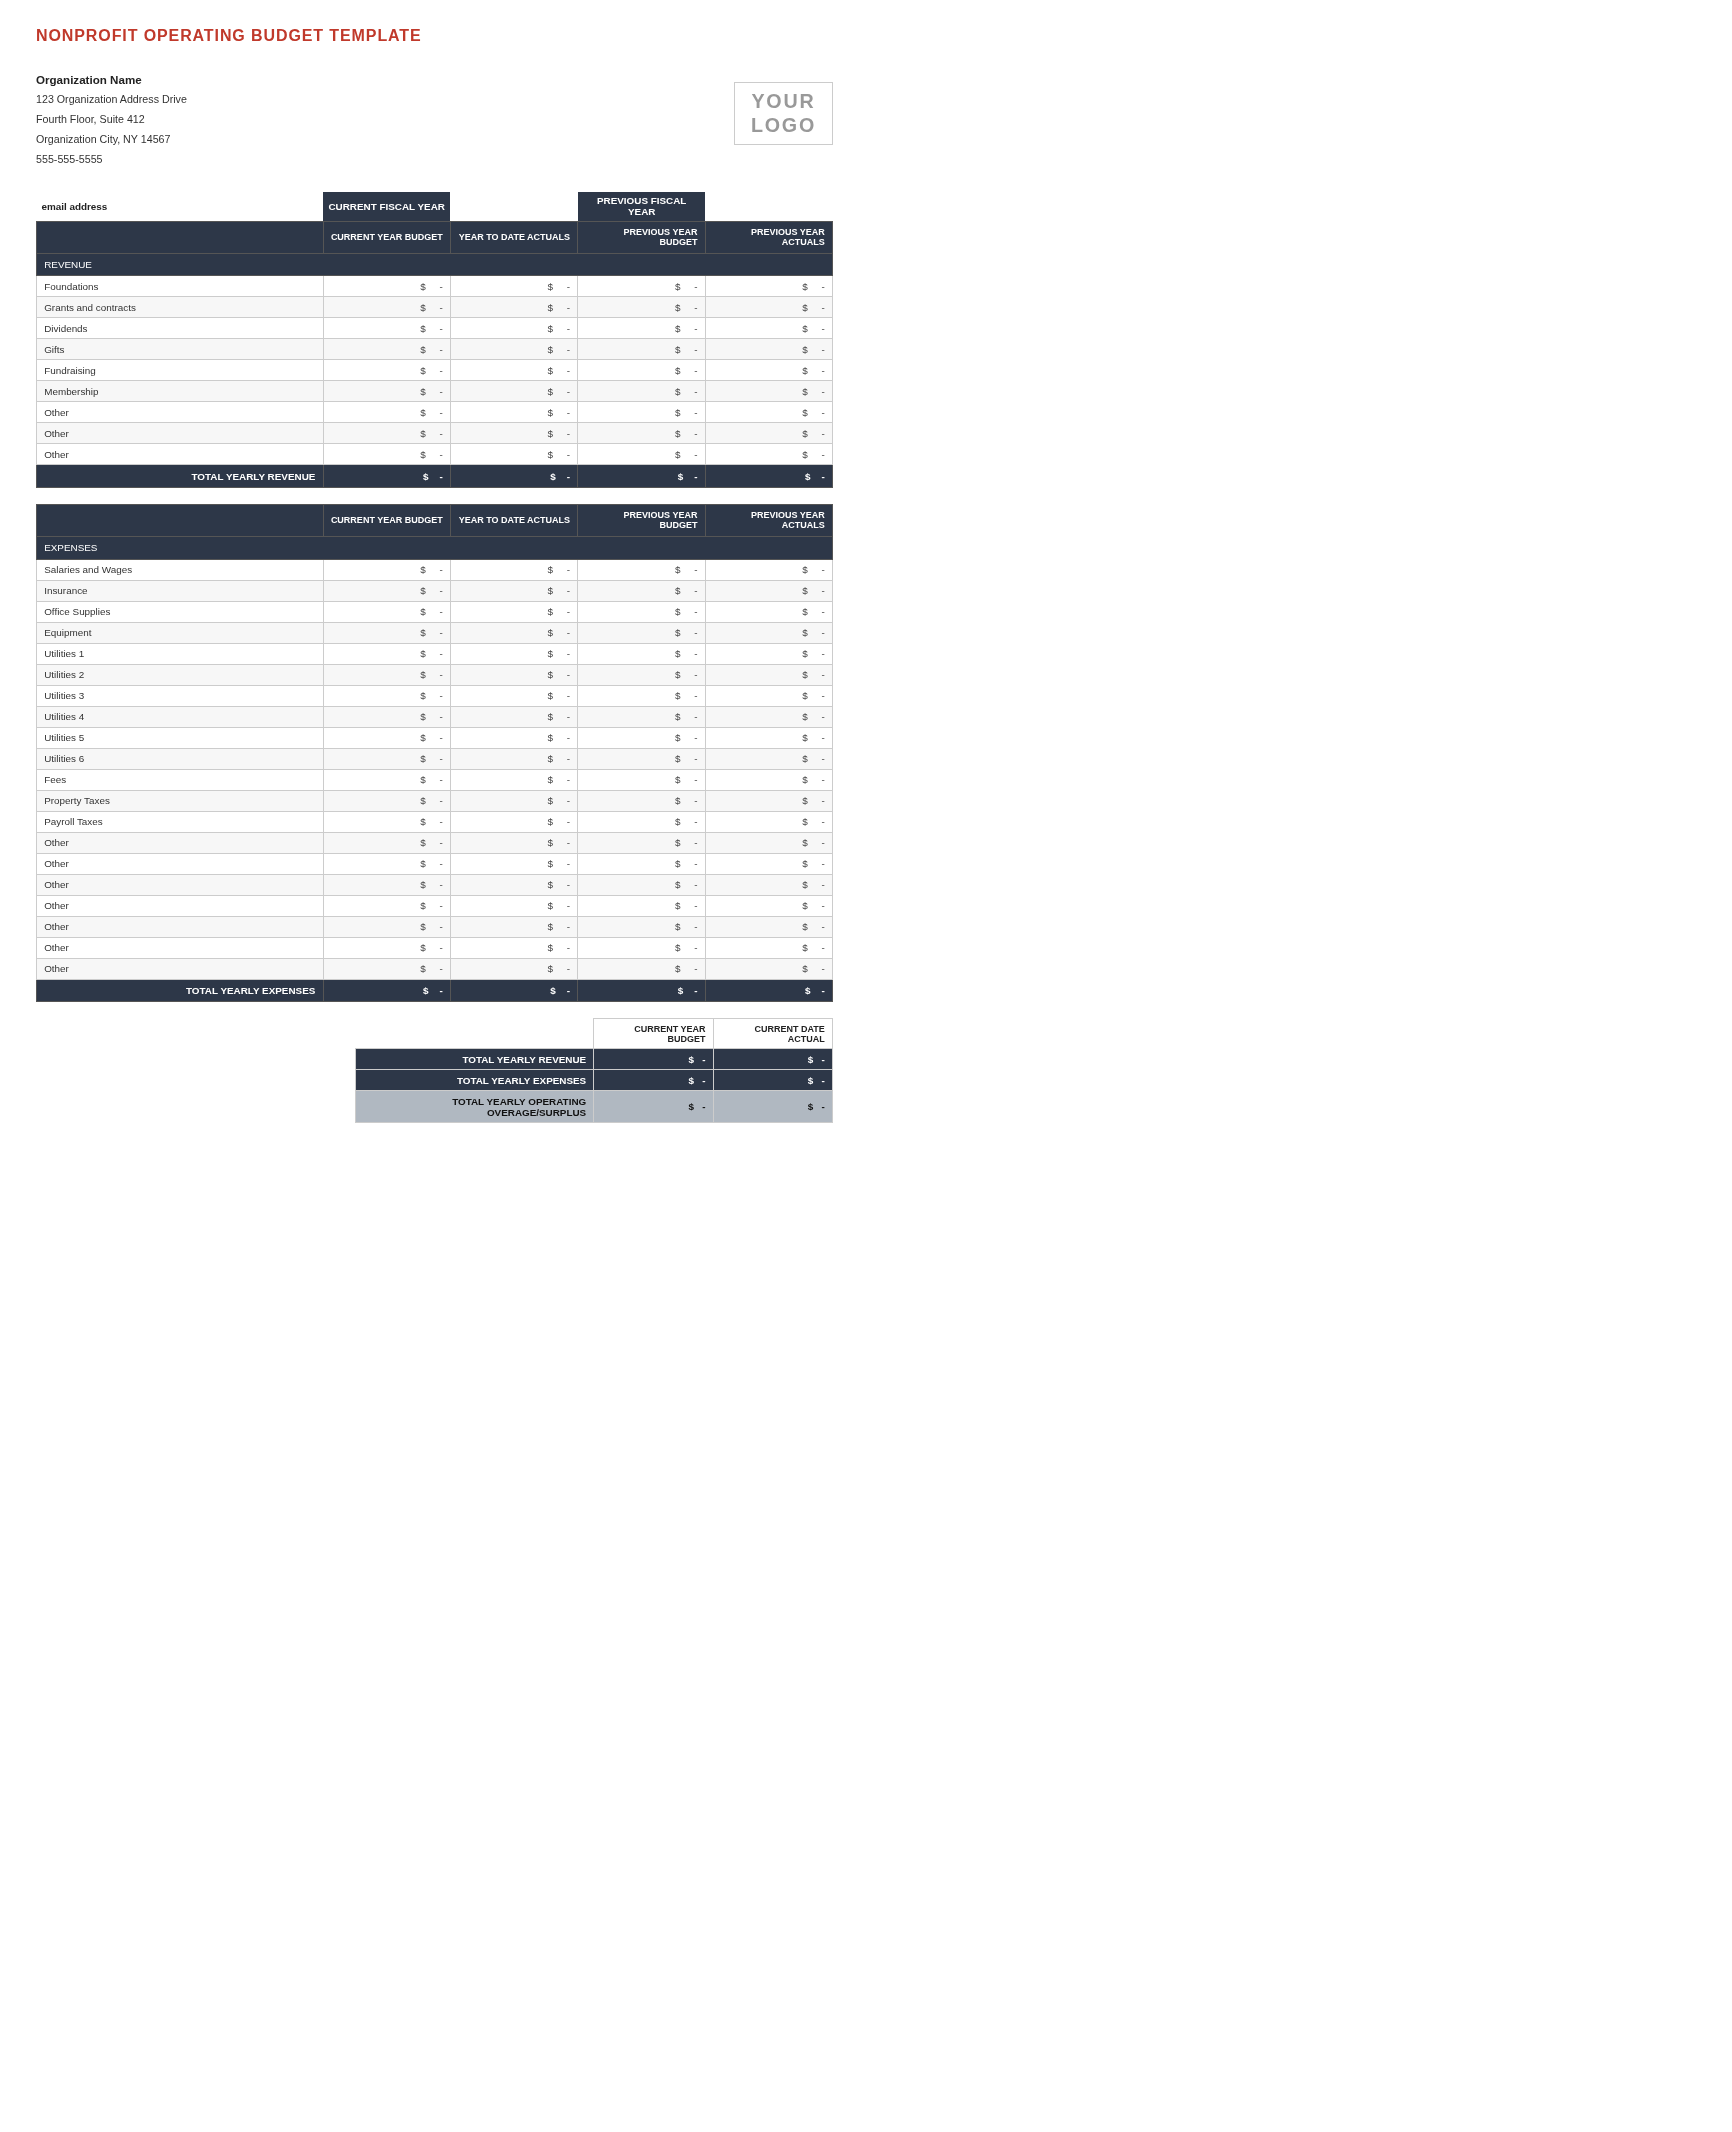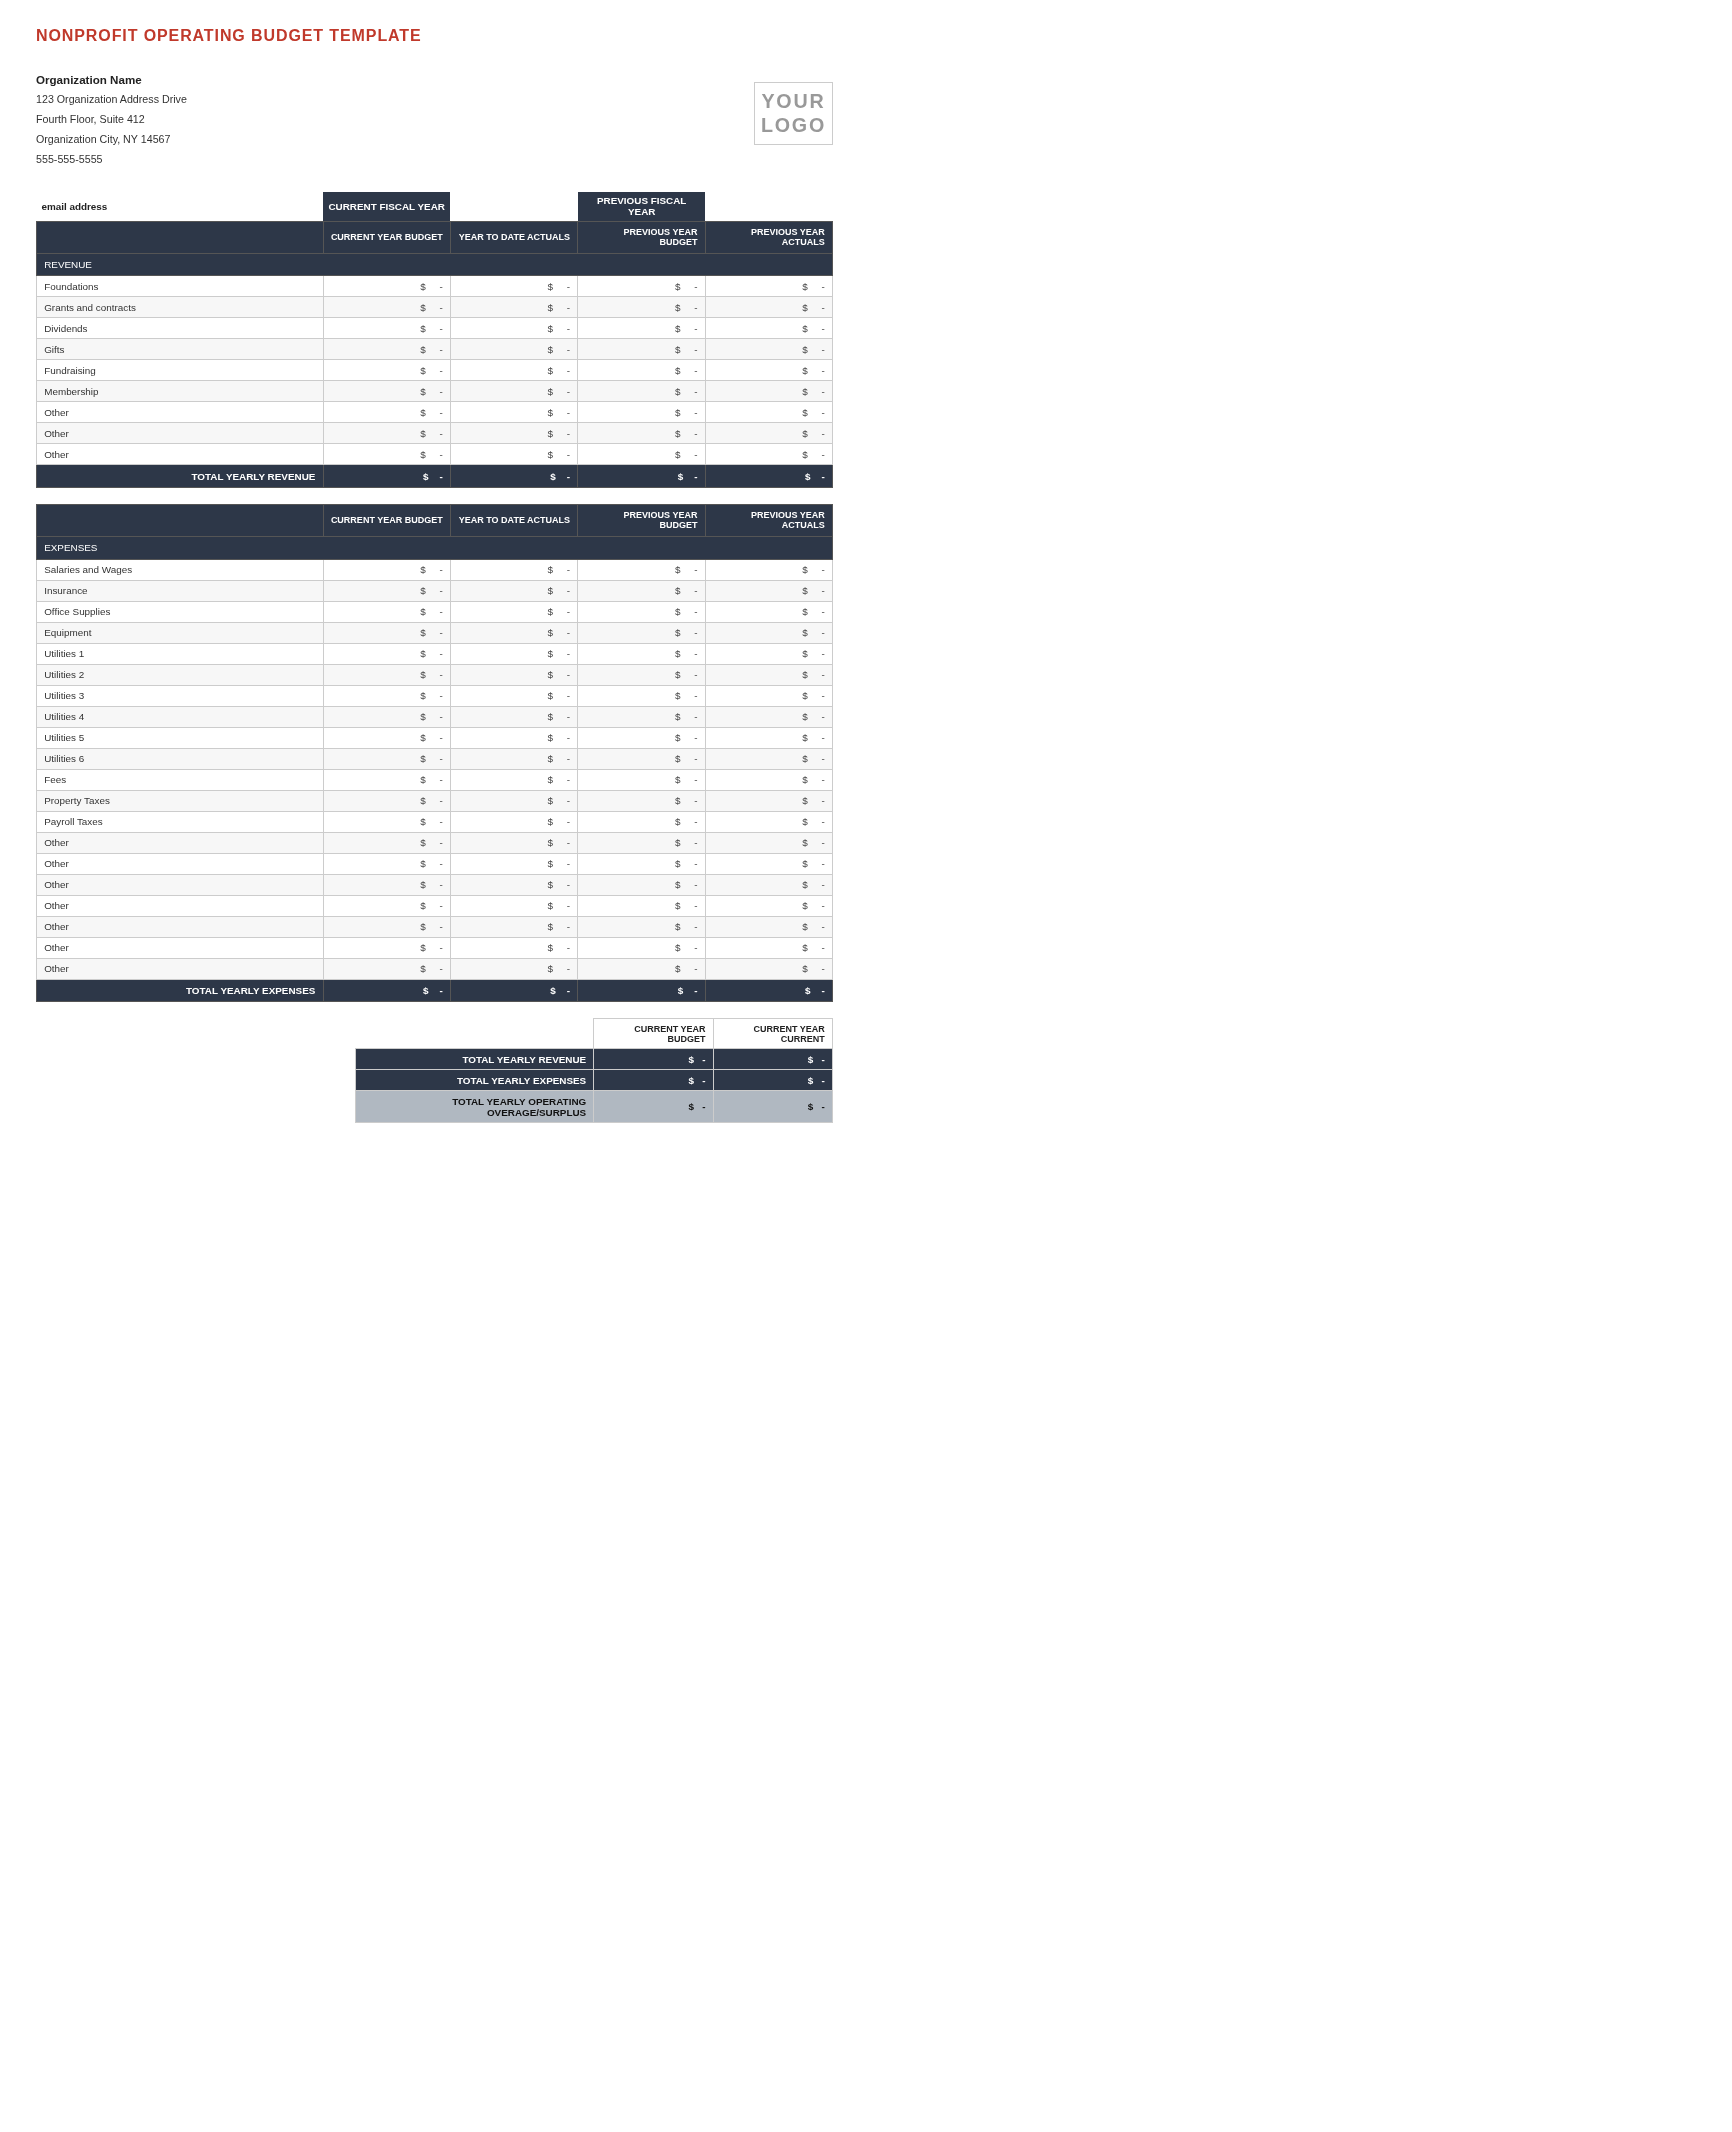--- a/index.html
+++ b/index.html
@@ -29,21 +29,21 @@
       line-height: 1.7;
       margin-bottom: 1.8px;
     }
     .header-row {
       display: flex;
       justify-content: space-between;
       align-items: flex-start;
     }
     .logo-box {
       border: 1.8px solid #ccc;
-      width: 79px;
+      width: 99px;
       height: 63px;
       display: flex;
       align-items: center;
       justify-content: center;
       font-size: 19.7px;
       font-weight: bold;
       color: #999;
       letter-spacing: 1.8px;
       line-height: 1.2;
       text-align: center;
@@ -479,21 +479,21 @@
   <table class="summary-table">
     <colgroup>
       <col style="width:50%">
       <col style="width:25%">
       <col style="width:25%">
     </colgroup>
     <tbody>
         <tr class="summary-header">
       <td></td>
       <td>CURRENT YEAR BUDGET</td>
-      <td>CURRENT YEAR CURRENT</td>
+      <td>CURRENT DATE ACTUAL</td>
     </tr>
     <tr class="summary-dark">
       <td>TOTAL YEARLY REVENUE</td>
       <td>$ &nbsp;&nbsp;<span>-</span></td>
       <td>$ &nbsp;&nbsp;<span>-</span></td>
     </tr>
     <tr class="summary-dark">
       <td>TOTAL YEARLY EXPENSES</td>
       <td>$ &nbsp;&nbsp;<span>-</span></td>
       <td>$ &nbsp;&nbsp;<span>-</span></td>

